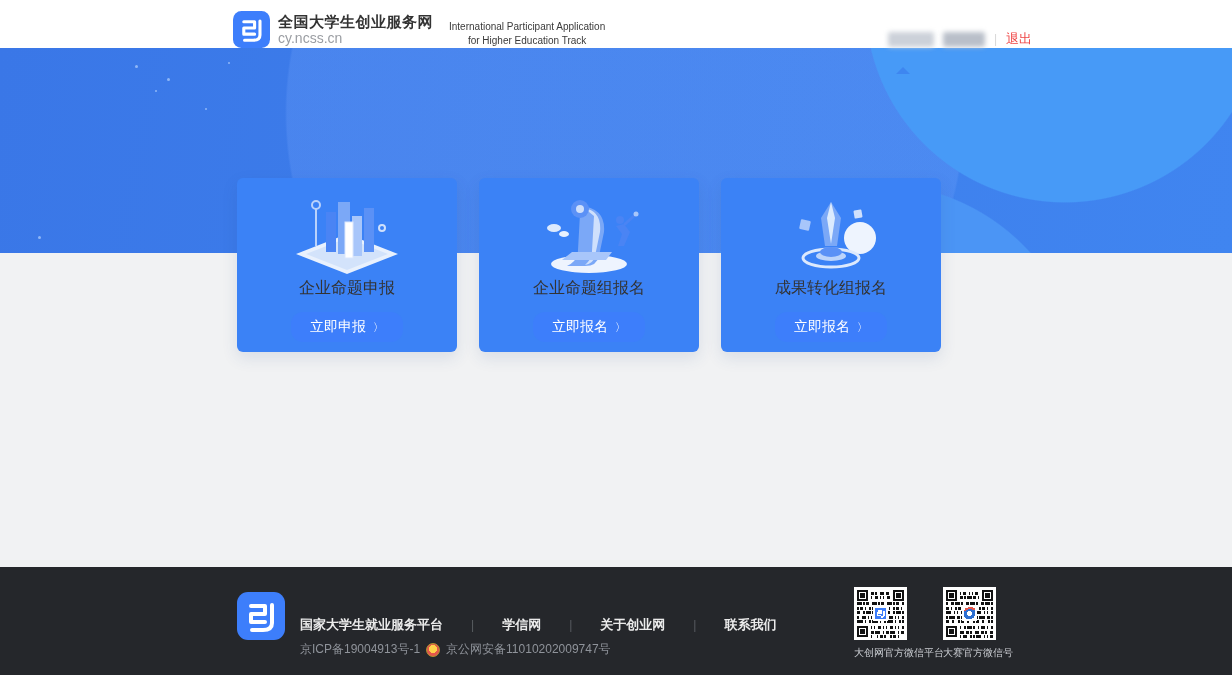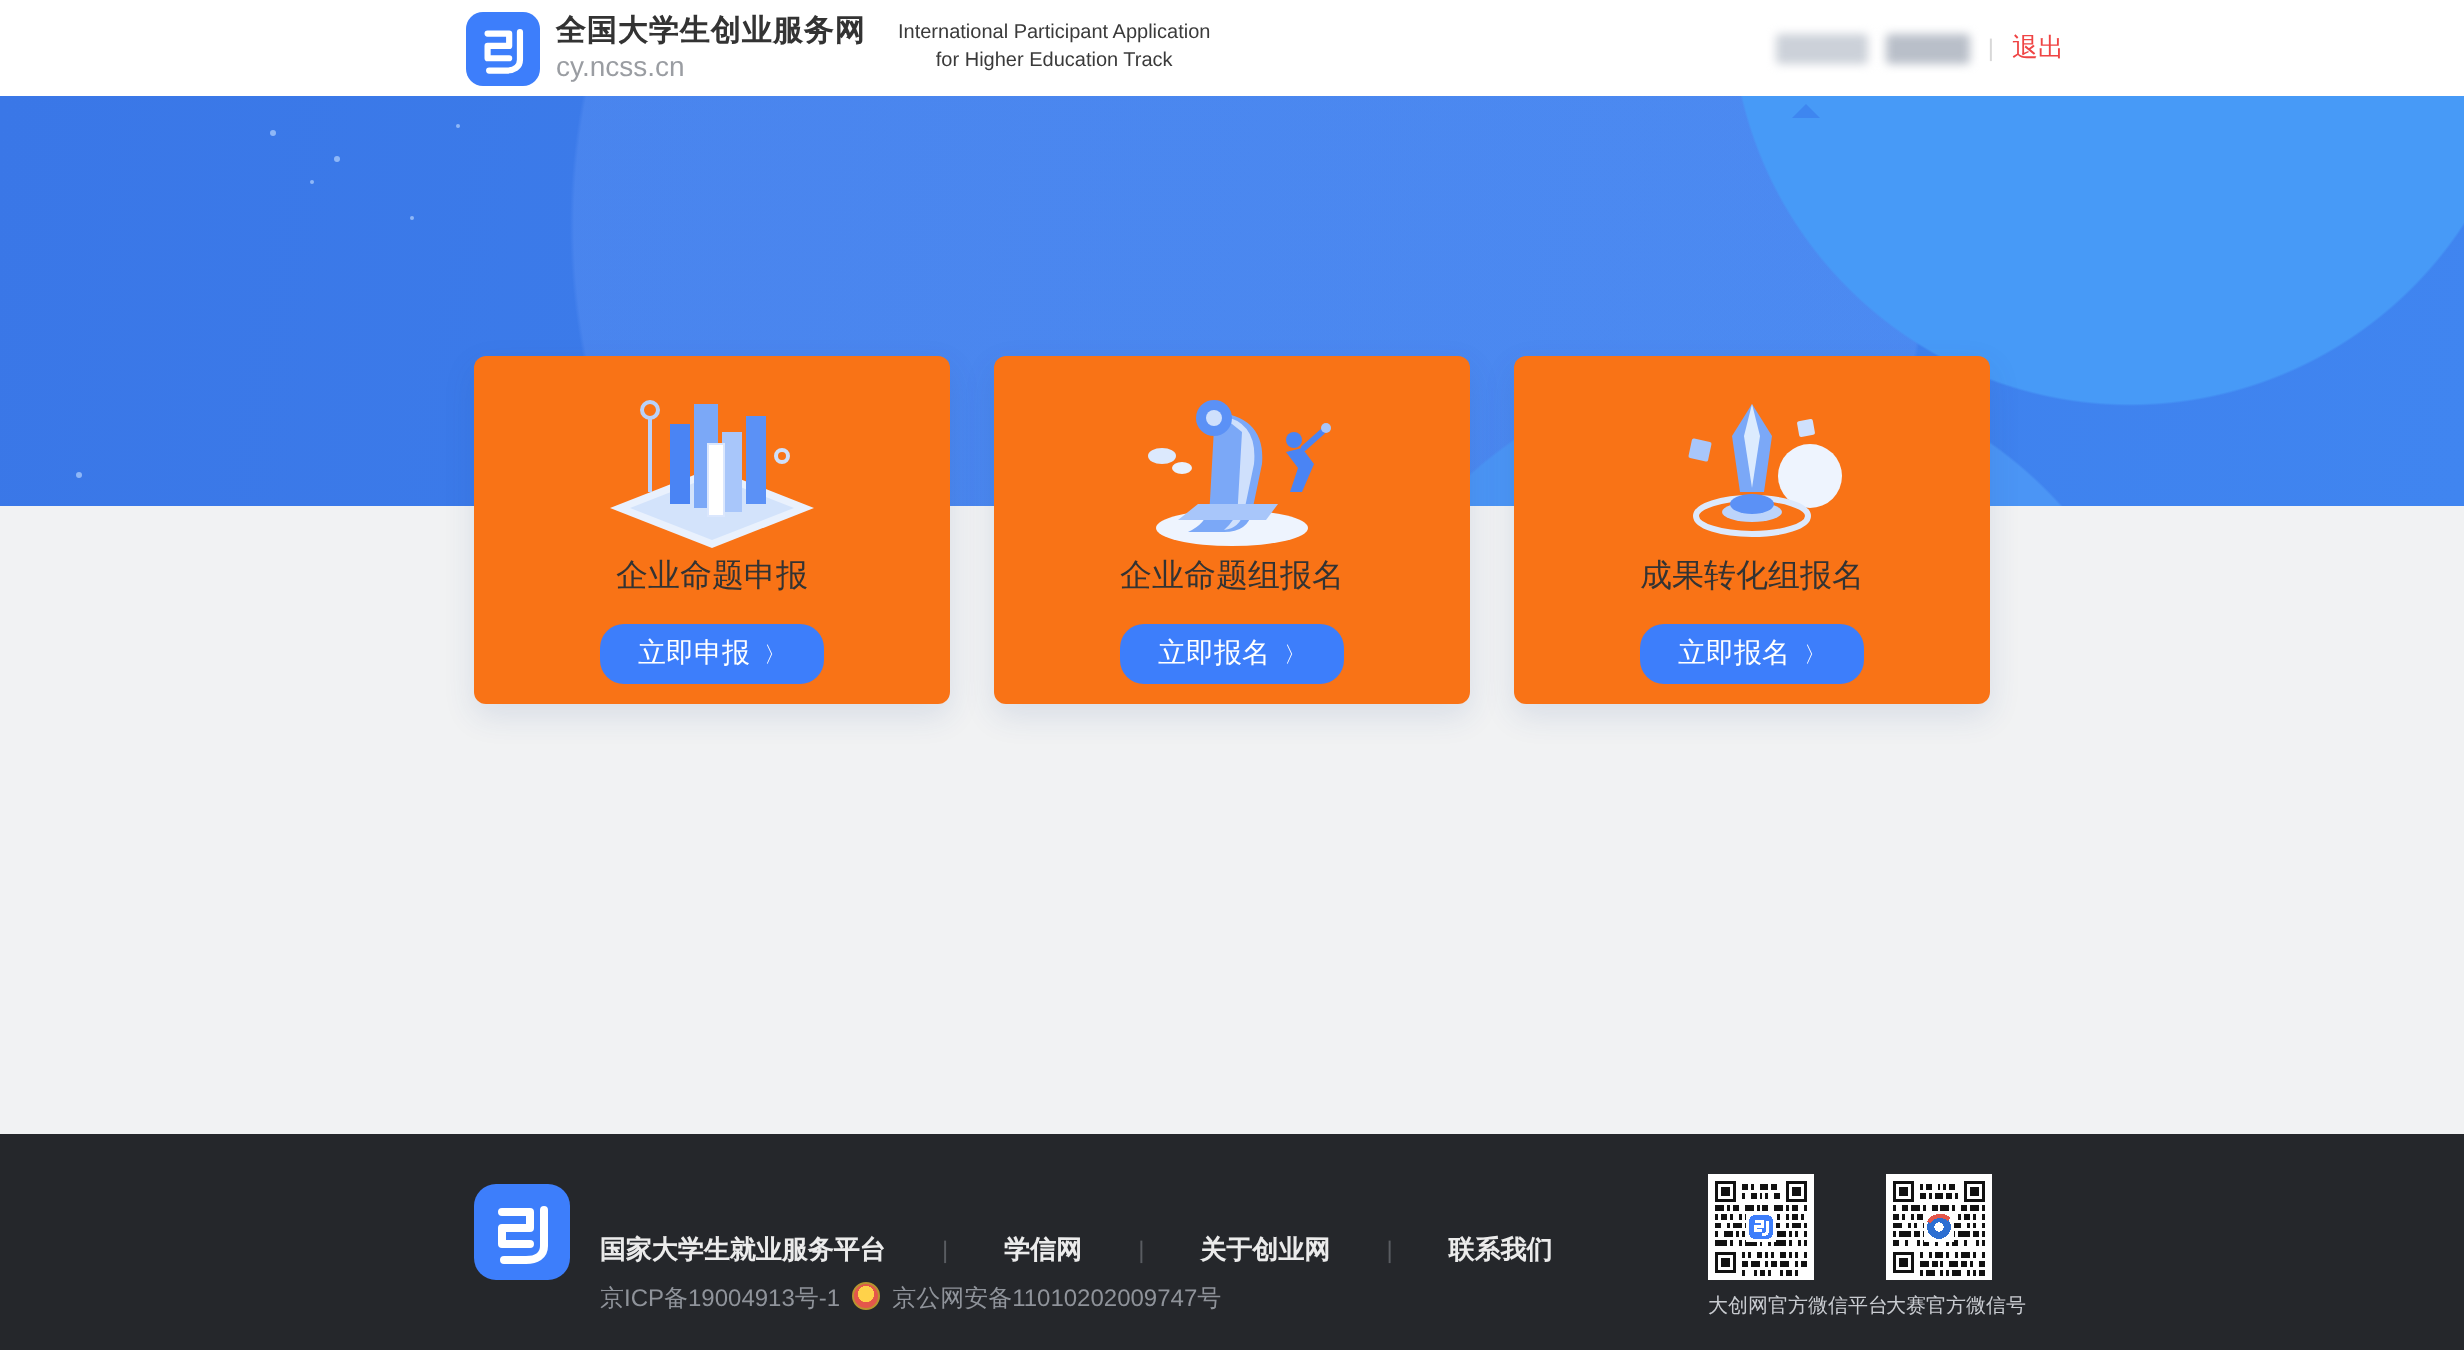--- a/index.html
+++ b/index.html
@@ -4,21 +4,21 @@
 <style>
   * { margin:0; padding:0; box-sizing:border-box; }
   html,body { width:1232px; height:675px; }
   body {
     position:relative; overflow:hidden; background:#fff;
     font-family:"Liberation Sans","DejaVu Sans",sans-serif; color:#333;
   }
 
   
   .header { position:absolute; top:0; left:0; width:100%; height:48px; background:#fff; z-index:5; }
-  .header-inner { display:flex; align-items:center; height:48px; padding-left:233px; }
+  .header-inner { display:flex; align-items:flex-end; height:48px; padding-left:233px; }
   .logo-block { display:flex; align-items:center; gap:8px; cursor:pointer; }
   .logo-svg { width:37px; height:37px; display:block; }
   .site-text { line-height:1.15; }
   .site-name { font-size:15px; font-weight:bold; color:#333; letter-spacing:.5px; }
   .site-domain { font-size:14px; color:#9a9da2; }
 
   .nav { display:flex; align-items:center; gap:26px; margin-left:34px; font-size:15px; color:#333; }
   .nav-item { display:flex; align-items:center; gap:4px; cursor:pointer; white-space:nowrap; position:relative; }
   .nav-item.active { color:#3d7efb; }
   .caret { font-size:8px; color:#555; margin-top:2px; }
@@ -40,41 +40,41 @@
     background:
       radial-gradient(circle 200px at 1065px -45px, #479af7 99.4%, rgba(71,154,247,0) 100%),
       radial-gradient(circle 210px at 875px 345px, #4b95f5 99.4%, rgba(75,149,245,0) 100%),
       radial-gradient(circle 340px at 625px 65px, rgba(110,160,250,.28) 99.4%, rgba(110,160,250,0) 100%),
       linear-gradient(100deg, #3a77e7 0%, #4085f0 100%);
   }
   .dot { position:absolute; background:#bcd8ff; border-radius:50%; opacity:.65; }
 
   
   .cards { position:absolute; top:178px; left:237px; display:flex; gap:22px; z-index:6; }
-  .card { width:238px; height:174px; background:#f97316; border-radius:6px;
+  .card { width:220px; height:174px; background:#3b82f6; border-radius:6px;
     box-shadow:0 6px 16px rgba(40,70,140,.12); display:flex; flex-direction:column; align-items:center; }
   .card-icon { height:86px; margin-top:10px; display:flex; align-items:flex-end; justify-content:center; }
   .card-title { font-size:16px; color:#333; margin-top:4px; }
   .card-btn { margin-top:13px; width:112px; height:30px; background:#3d7efb; color:#fff; border:none;
     border-radius:12px; font-size:14px; display:flex; align-items:center; justify-content:center; gap:7px; cursor:pointer;
     font-family:inherit; }
   .btn-arrow { font-size:11px; }
 
   
   .main-bg { position:absolute; top:253px; left:0; width:100%; height:314px; background:#f1f2f3; }
 
   
   .footer { position:absolute; top:567px; left:0; width:100%; height:108px; background:#25272b; }
   .footer-logo { position:absolute; left:237px; top:25px; width:48px; height:48px; }
   .footer-col { position:absolute; left:300px; top:21px;margin-top:28px; }
   .footer-links { display:flex; align-items:center; font-size:13px; font-weight:bold; color:#ebebeb; }
   .footer-link { cursor:pointer; white-space:nowrap; }
   .fsep { margin:0 28px; color:#595c61; font-weight:normal; font-size:12px; }
   .footer-copy { margin-top:11px; font-size:12px; color:#8f939a; }
-  .footer-icp { margin-top:7px; font-size:12px; color:#8f939a; display:flex; gap:6px; }
+  .footer-icp { margin-top:7px; font-size:12px; color:#8f939a; display:flex; align-items:center; gap:6px; }
   .badge-icon { width:14px; height:14px; border-radius:50%; display:inline-block;
     background:radial-gradient(circle at 50% 42%, #ffd24a 0 44%, #e4574b 45% 100%); border:1px solid #b8942f; }
 
   .qr-group { position:absolute; left:854px; top:20px; display:flex; gap:29px; }
   .qr-item { display:flex; flex-direction:column; align-items:flex-start; width:60px;font-family:Liberation Serif, serif; }
   .qr-box { width:53px; height:53px; background:#fff; padding:2px; }
   .qr-box svg { width:100%; height:100%; display:block; }
   .qr-label { margin-top:6px; font-size:10px; color:#c9ccd1; white-space:nowrap; }
 </style>
 </head>

